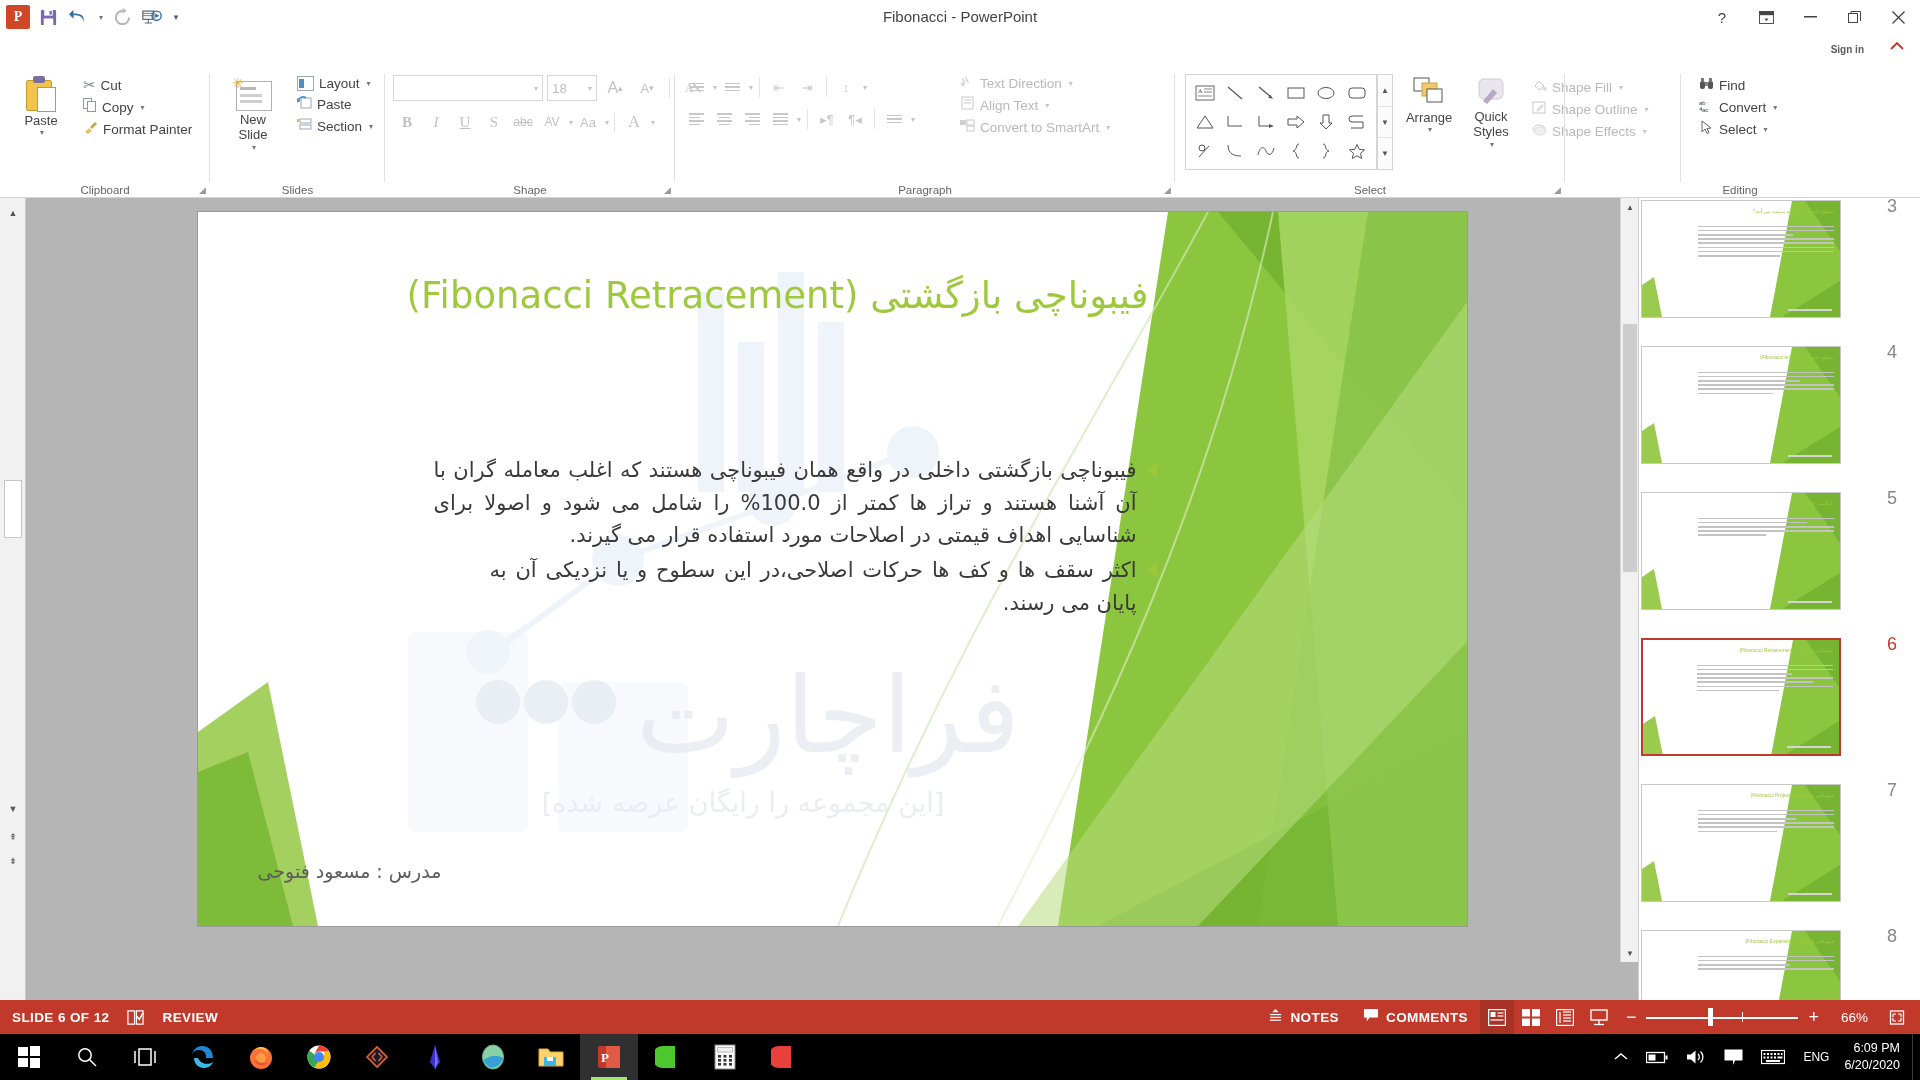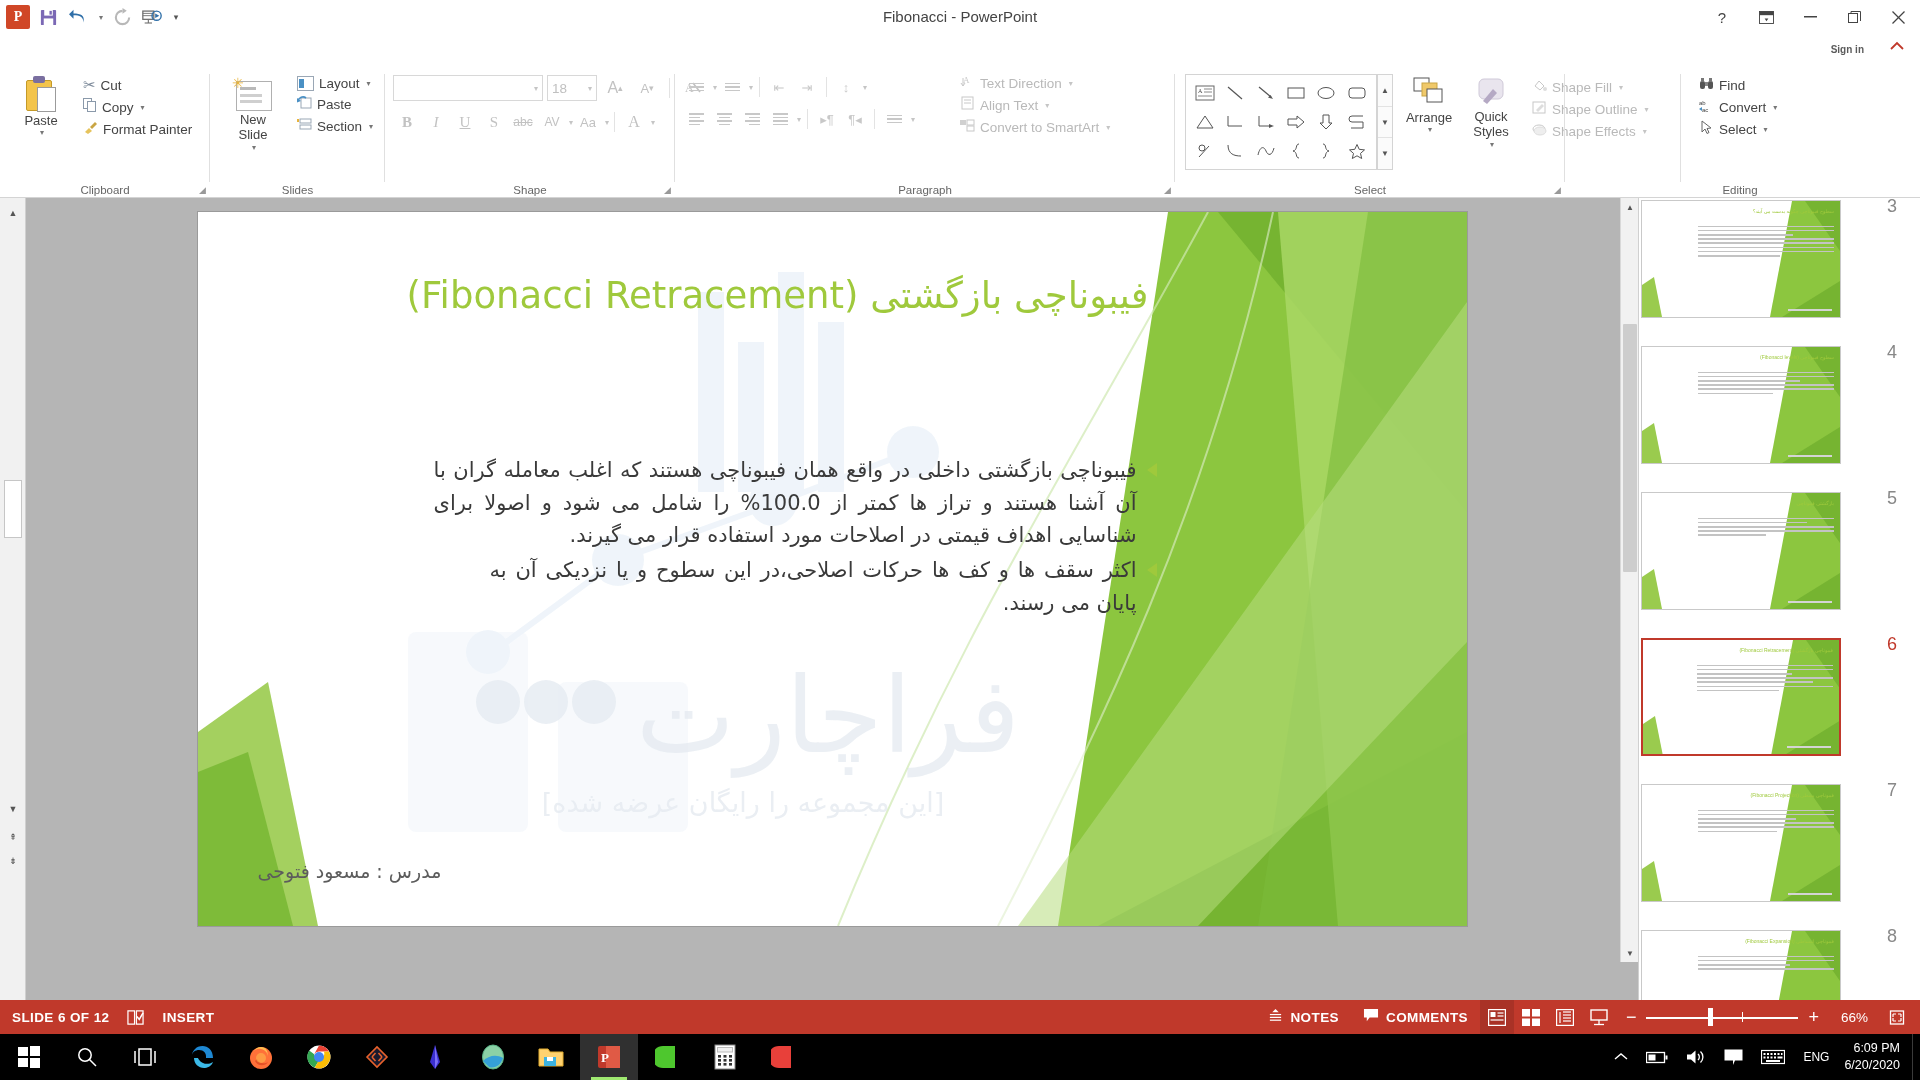--- a/index.html
+++ b/index.html
@@ -899,21 +899,21 @@
 
 <div id="status">
   <div class="st plain" style="font-weight:bold;letter-spacing:.4px">SLIDE 6 OF 12</div>
   <div class="st" style="padding:0 6px">
     <svg width="17" height="17" viewBox="0 0 18 18">
         <path d="M1 2 L8 2 L8 16 L1 16 Z" fill="none" stroke="#fff" stroke-width="1.3"></path>
         <path d="M10 2 L17 2 L17 16 L10 16 Z" fill="none" stroke="#fff" stroke-width="1.3"></path>
         <path d="M10.5 8 L13 11 L17 4" fill="none" stroke="#fff" stroke-width="1.6"></path>
       </svg>
   </div>
-  <div class="st" style="font-weight:bold;letter-spacing:.4px">INSERT</div>
+  <div class="st" style="font-weight:bold;letter-spacing:.4px">REVIEW</div>
 
   <div style="flex:1"></div>
 
   <div class="st">
     <span>
       <svg width="15" height="15" viewBox="0 0 16 16">
           <path d="M8 1 L11.5 4.5 L4.5 4.5 Z" fill="#fff"></path>
           <line x1="2" y1="7" x2="14" y2="7" stroke="#fff" stroke-width="1.3"></line>
           <line x1="2" y1="10" x2="14" y2="10" stroke="#fff" stroke-width="1.3"></line>
           <line x1="2" y1="13" x2="14" y2="13" stroke="#fff" stroke-width="1.3"></line>

